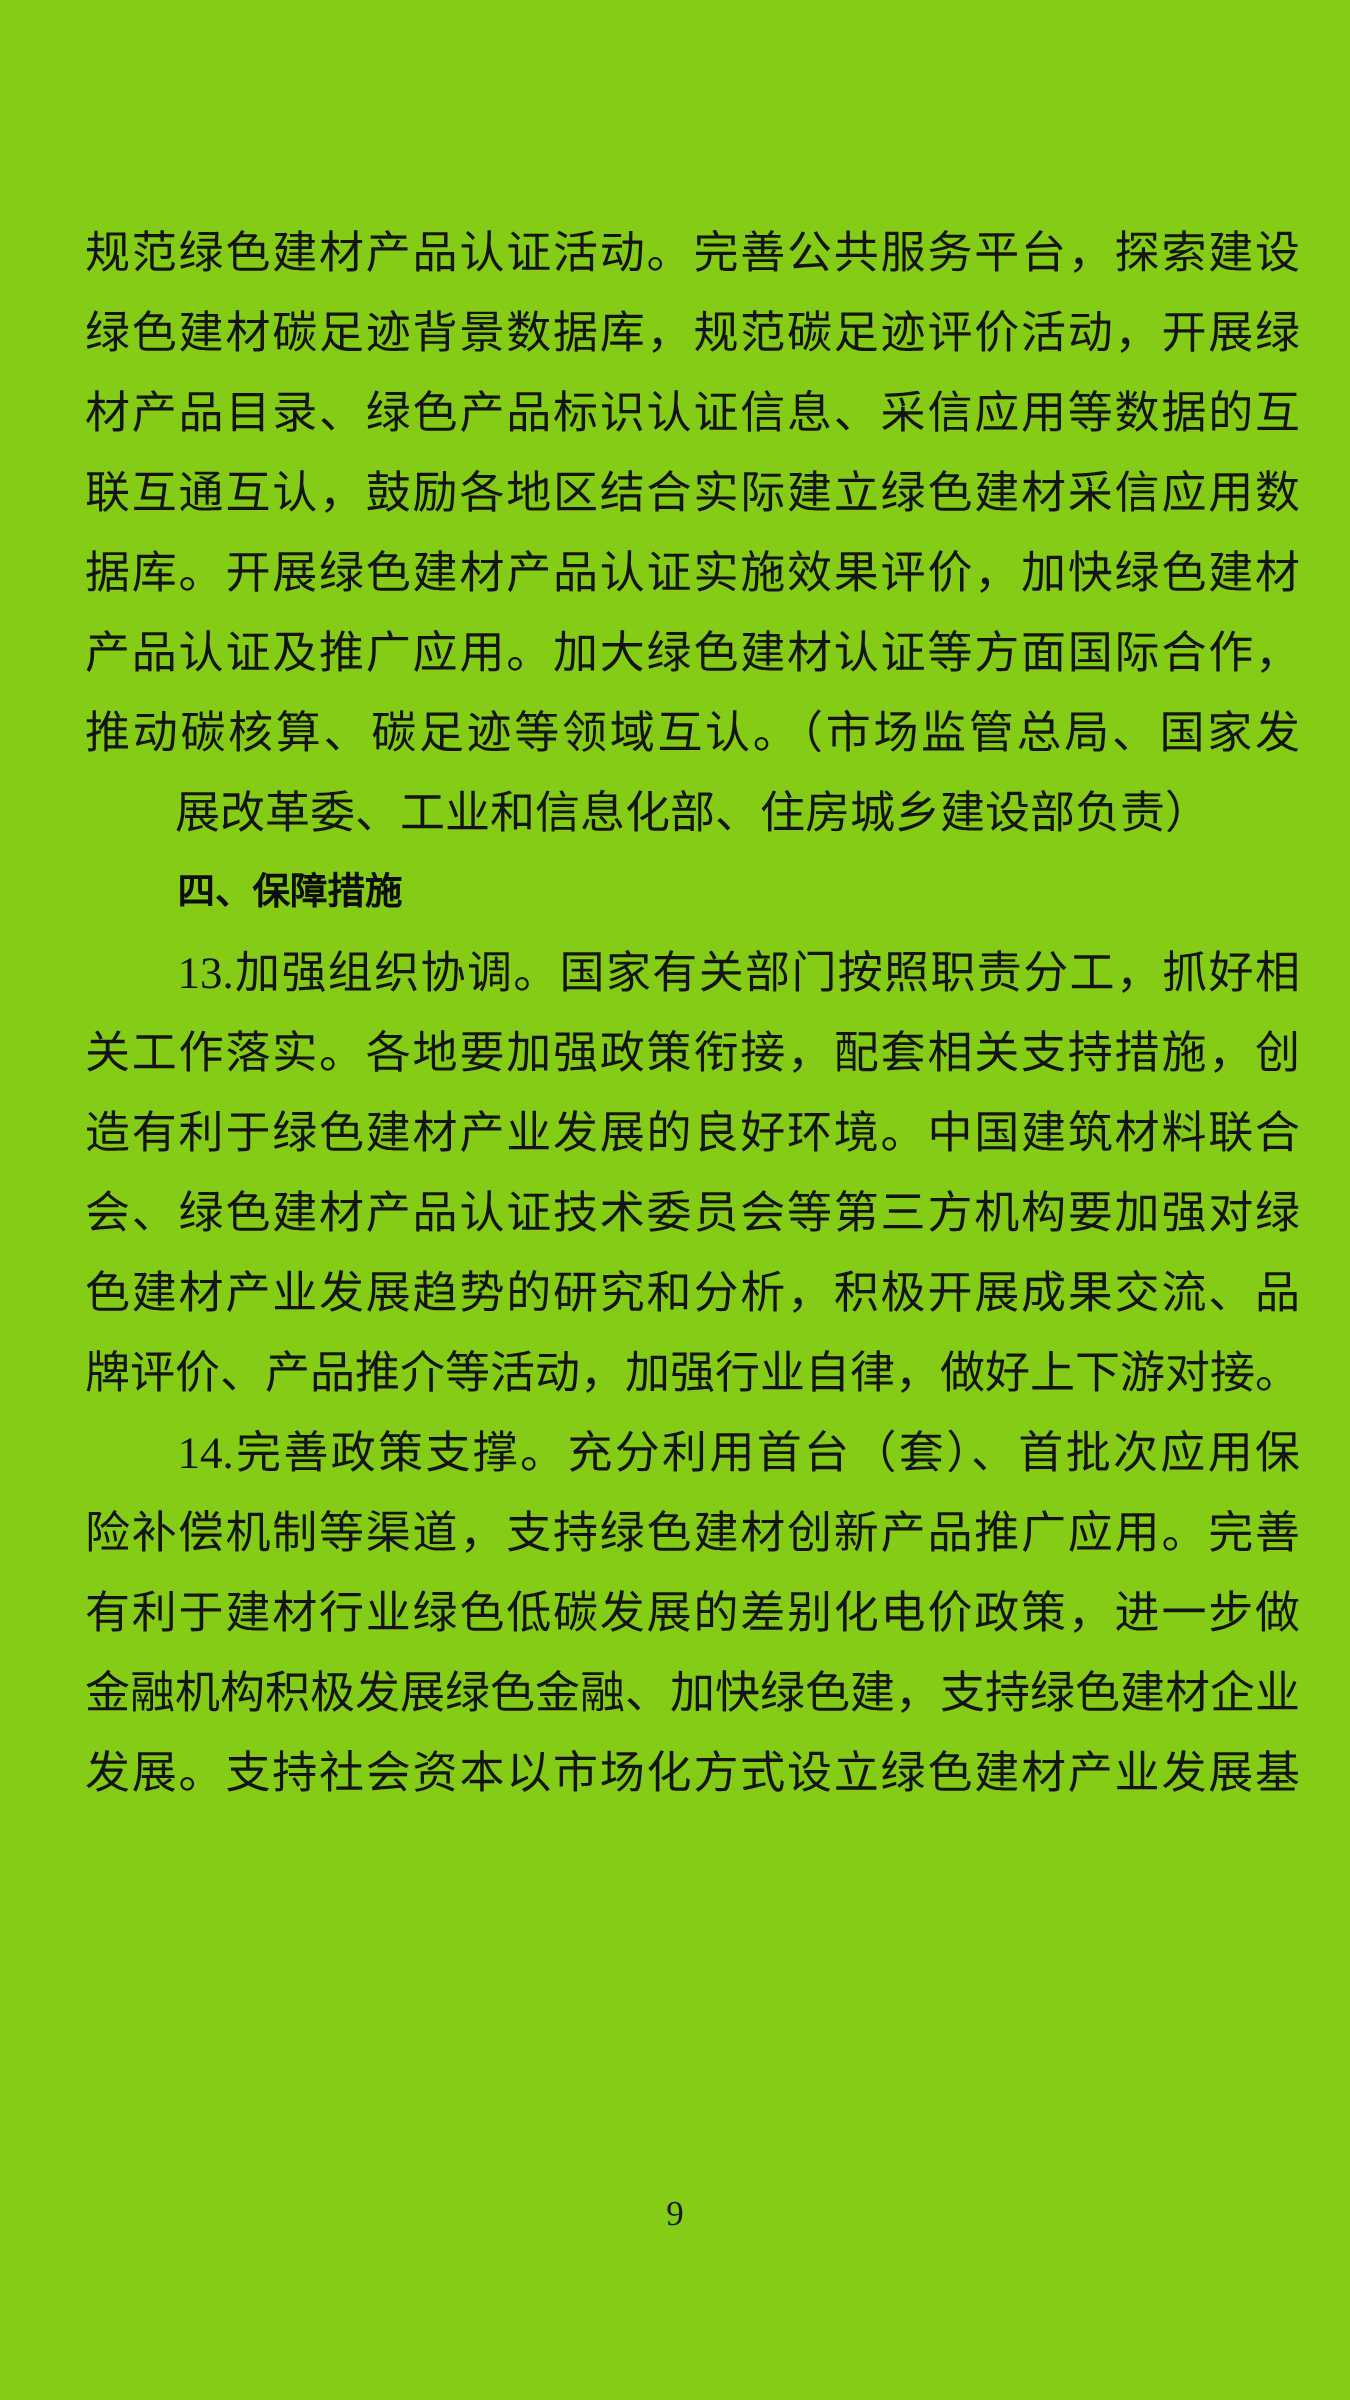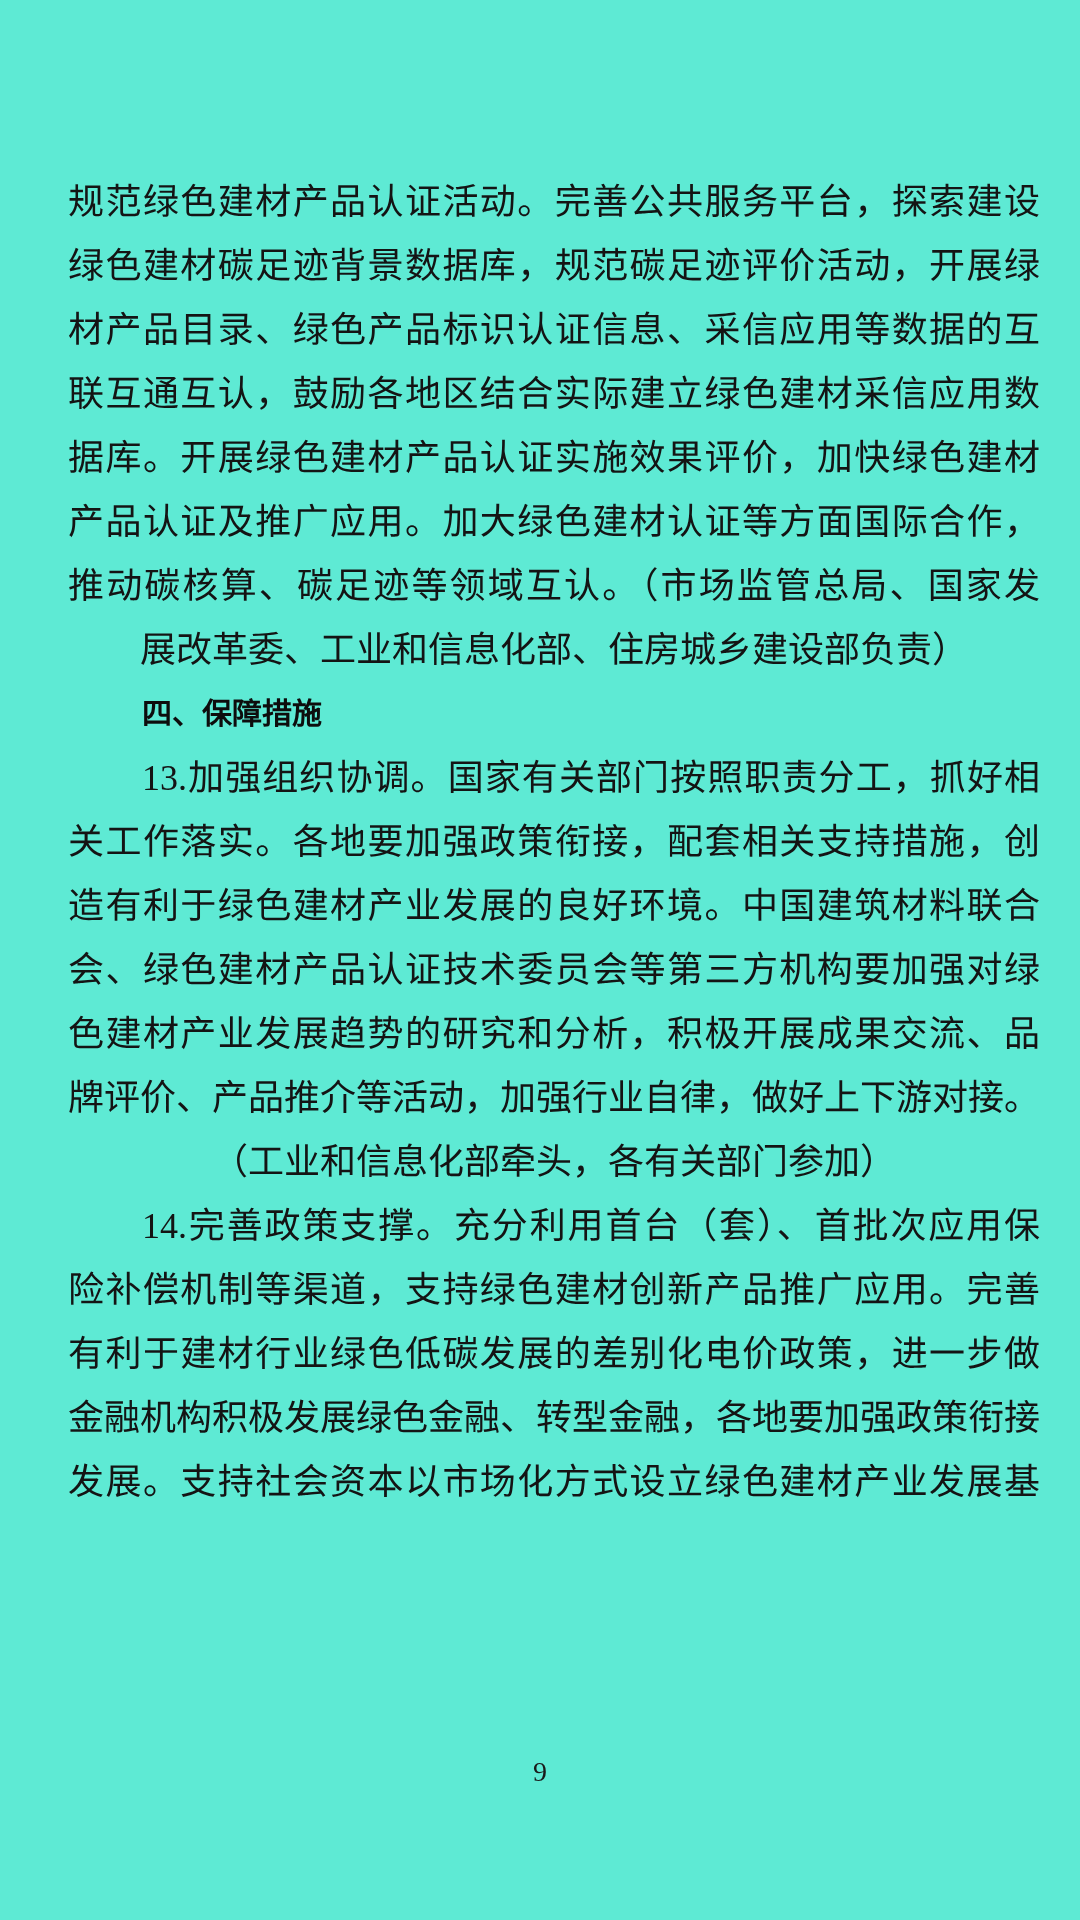--- a/index.html
+++ b/index.html
@@ -4,21 +4,21 @@
 <style>
   html, body {
     margin: 0;
     padding: 0;
     background: #e8e8e8;
   }
   .page {
     position: relative;
     width: 1080px;
     height: 1920px;
-    background: #5eead4;
+    background: #84cc16;
     overflow: hidden;
     margin: 0 auto;
   }
   .text-block {
     position: absolute;
     left: 68px;
     top: 170px;
     width: 972px;
   }
   .line {
@@ -69,23 +69,22 @@
       <div class="line justify">产品认证及推广应用。加大绿色建材认证等方面国际合作，</div>
       <div class="line justify">推动碳核算、碳足迹等领域互认。（市场监管总局、国家发</div>
       <div class="line">展改革委、工业和信息化部、住房城乡建设部负责）</div>
       <div class="line indent heading">四、保障措施</div>
       <div class="line justify indent">13.加强组织协调。国家有关部门按照职责分工，抓好相</div>
       <div class="line justify">关工作落实。各地要加强政策衔接，配套相关支持措施，创</div>
       <div class="line justify">造有利于绿色建材产业发展的良好环境。中国建筑材料联合</div>
       <div class="line justify">会、绿色建材产品认证技术委员会等第三方机构要加强对绿</div>
       <div class="line justify">色建材产业发展趋势的研究和分析，积极开展成果交流、品</div>
       <div class="line justify">牌评价、产品推介等活动，加强行业自律，做好上下游对接。</div>
-      <div class="line">（工业和信息化部牵头，各有关部门参加）</div>
       <div class="line justify indent">14.完善政策支撑。充分利用首台（套）、首批次应用保</div>
       <div class="line justify">险补偿机制等渠道，支持绿色建材创新产品推广应用。完善</div>
       <div class="line justify">有利于建材行业绿色低碳发展的差别化电价政策，进一步做</div>
-      <div class="line justify">金融机构积极发展绿色金融、转型金融，各地要加强政策衔接</div>
+      <div class="line justify">金融机构积极发展绿色金融、加快绿色建，支持绿色建材企业</div>
       <div class="line justify">发展。支持社会资本以市场化方式设立绿色建材产业发展基</div>
     </div>
   <div class="page-footer">
     <span class="page-number">9</span>
   </div>
 </div>
 
 </body></html>

